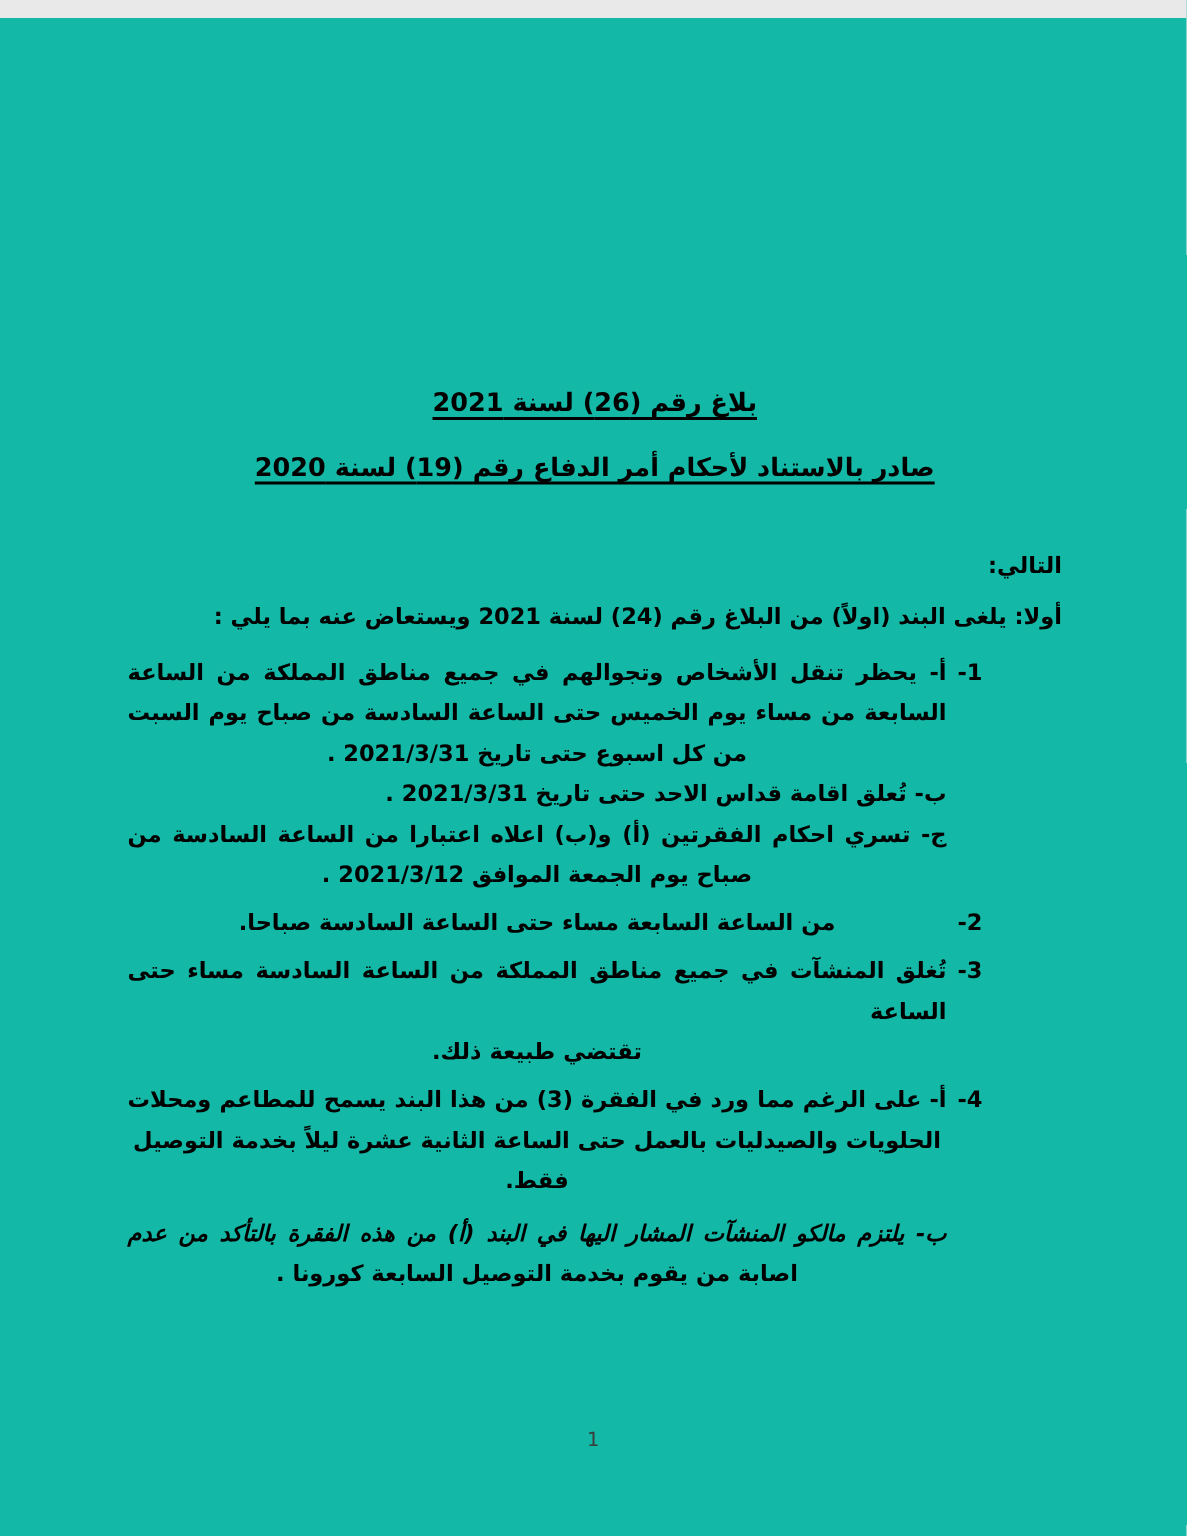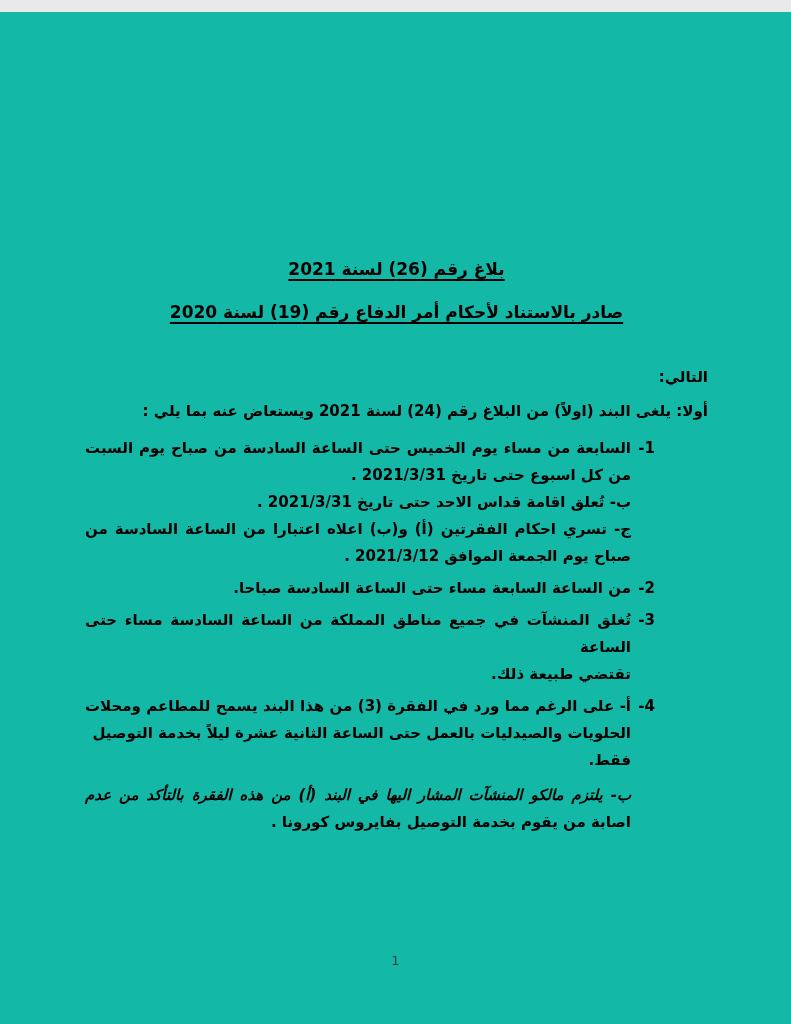--- a/index.html
+++ b/index.html
@@ -28,21 +28,21 @@
     text-underline-offset: 4px;
     text-decoration-thickness: 1.5px;
   }
   .title-line.first { margin-bottom: 13px; }
   
   .bodyline {
     font-size: 15px;
     line-height: 27px;
   }
   .just   { text-align: justify; text-align-last: justify; }
-  .center { text-align: right; }
+  .center { text-align: center; }
   .right  { text-align: right; }
   .indent-first { text-indent: 18px; }
   
   .intro { margin-top: 37px; }
   
   .preamble { margin-top: 7px; }
   
   .item {
     position: relative;
     margin-right: 53px;      
@@ -83,20 +83,21 @@
     <div class="title-line">صادر بالاستناد لأحكام أمر الدفاع رقم (19) لسنة 2020</div>
 
     <div class="intro">
       <div class="bodyline right">التالي:</div>
     </div>
 
     <div class="preamble bodyline right">أولا: يلغى البند (اولاً) من البلاغ رقم (24) لسنة 2021 ويستعاض عنه بما يلي :</div>
 
     <div class="item item-1">
       <span class="inum">1-</span>
+      <div class="bodyline just">أ- يحظر تنقل الأشخاص وتجوالهم في جميع مناطق المملكة من الساعة</div>
       <div class="bodyline just">السابعة من مساء يوم الخميس حتى الساعة السادسة من صباح يوم السبت</div>
       <div class="bodyline center">من كل اسبوع حتى تاريخ 2021/3/31 .</div>
       <div class="bodyline right">ب- تُعلق اقامة قداس الاحد حتى تاريخ 2021/3/31 .</div>
       <div class="bodyline just">ج- تسري احكام الفقرتين (أ) و(ب) اعلاه اعتبارا من الساعة السادسة من</div>
       <div class="bodyline center">صباح يوم الجمعة الموافق 2021/3/12 .</div>
     </div>
 
     <div class="item item-2">
       <span class="inum">2-</span>
       <div class="bodyline center">من الساعة السابعة مساء حتى الساعة السادسة صباحا.</div>
@@ -106,19 +107,19 @@
       <span class="inum">3-</span>
       <div class="bodyline just">تُغلق المنشآت في جميع مناطق المملكة من الساعة السادسة مساء حتى الساعة</div>
       <div class="bodyline center">تقتضي طبيعة ذلك.</div>
     </div>
 
     <div class="item item-4">
       <span class="inum">4-</span>
       <div class="bodyline just">أ- على الرغم مما ورد في الفقرة (3) من هذا البند يسمح للمطاعم ومحلات</div>
       <div class="bodyline center">الحلويات والصيدليات بالعمل حتى الساعة الثانية عشرة ليلاً بخدمة التوصيل فقط.</div>
       <div class="bodyline just subgap">ب- يلتزم مالكو المنشآت المشار اليها في البند (أ) من هذه الفقرة بالتأكد من عدم</div>
-      <div class="bodyline center">اصابة من يقوم بخدمة التوصيل بفايروس كورونا .</div>
+      <div class="bodyline center">اصابة من يقوم بخدمة التوصيل السابعة كورونا .</div>
     </div>
 
   </div>
 
   <div class="page-number">1</div>
 </div>
 
 </body></html>

